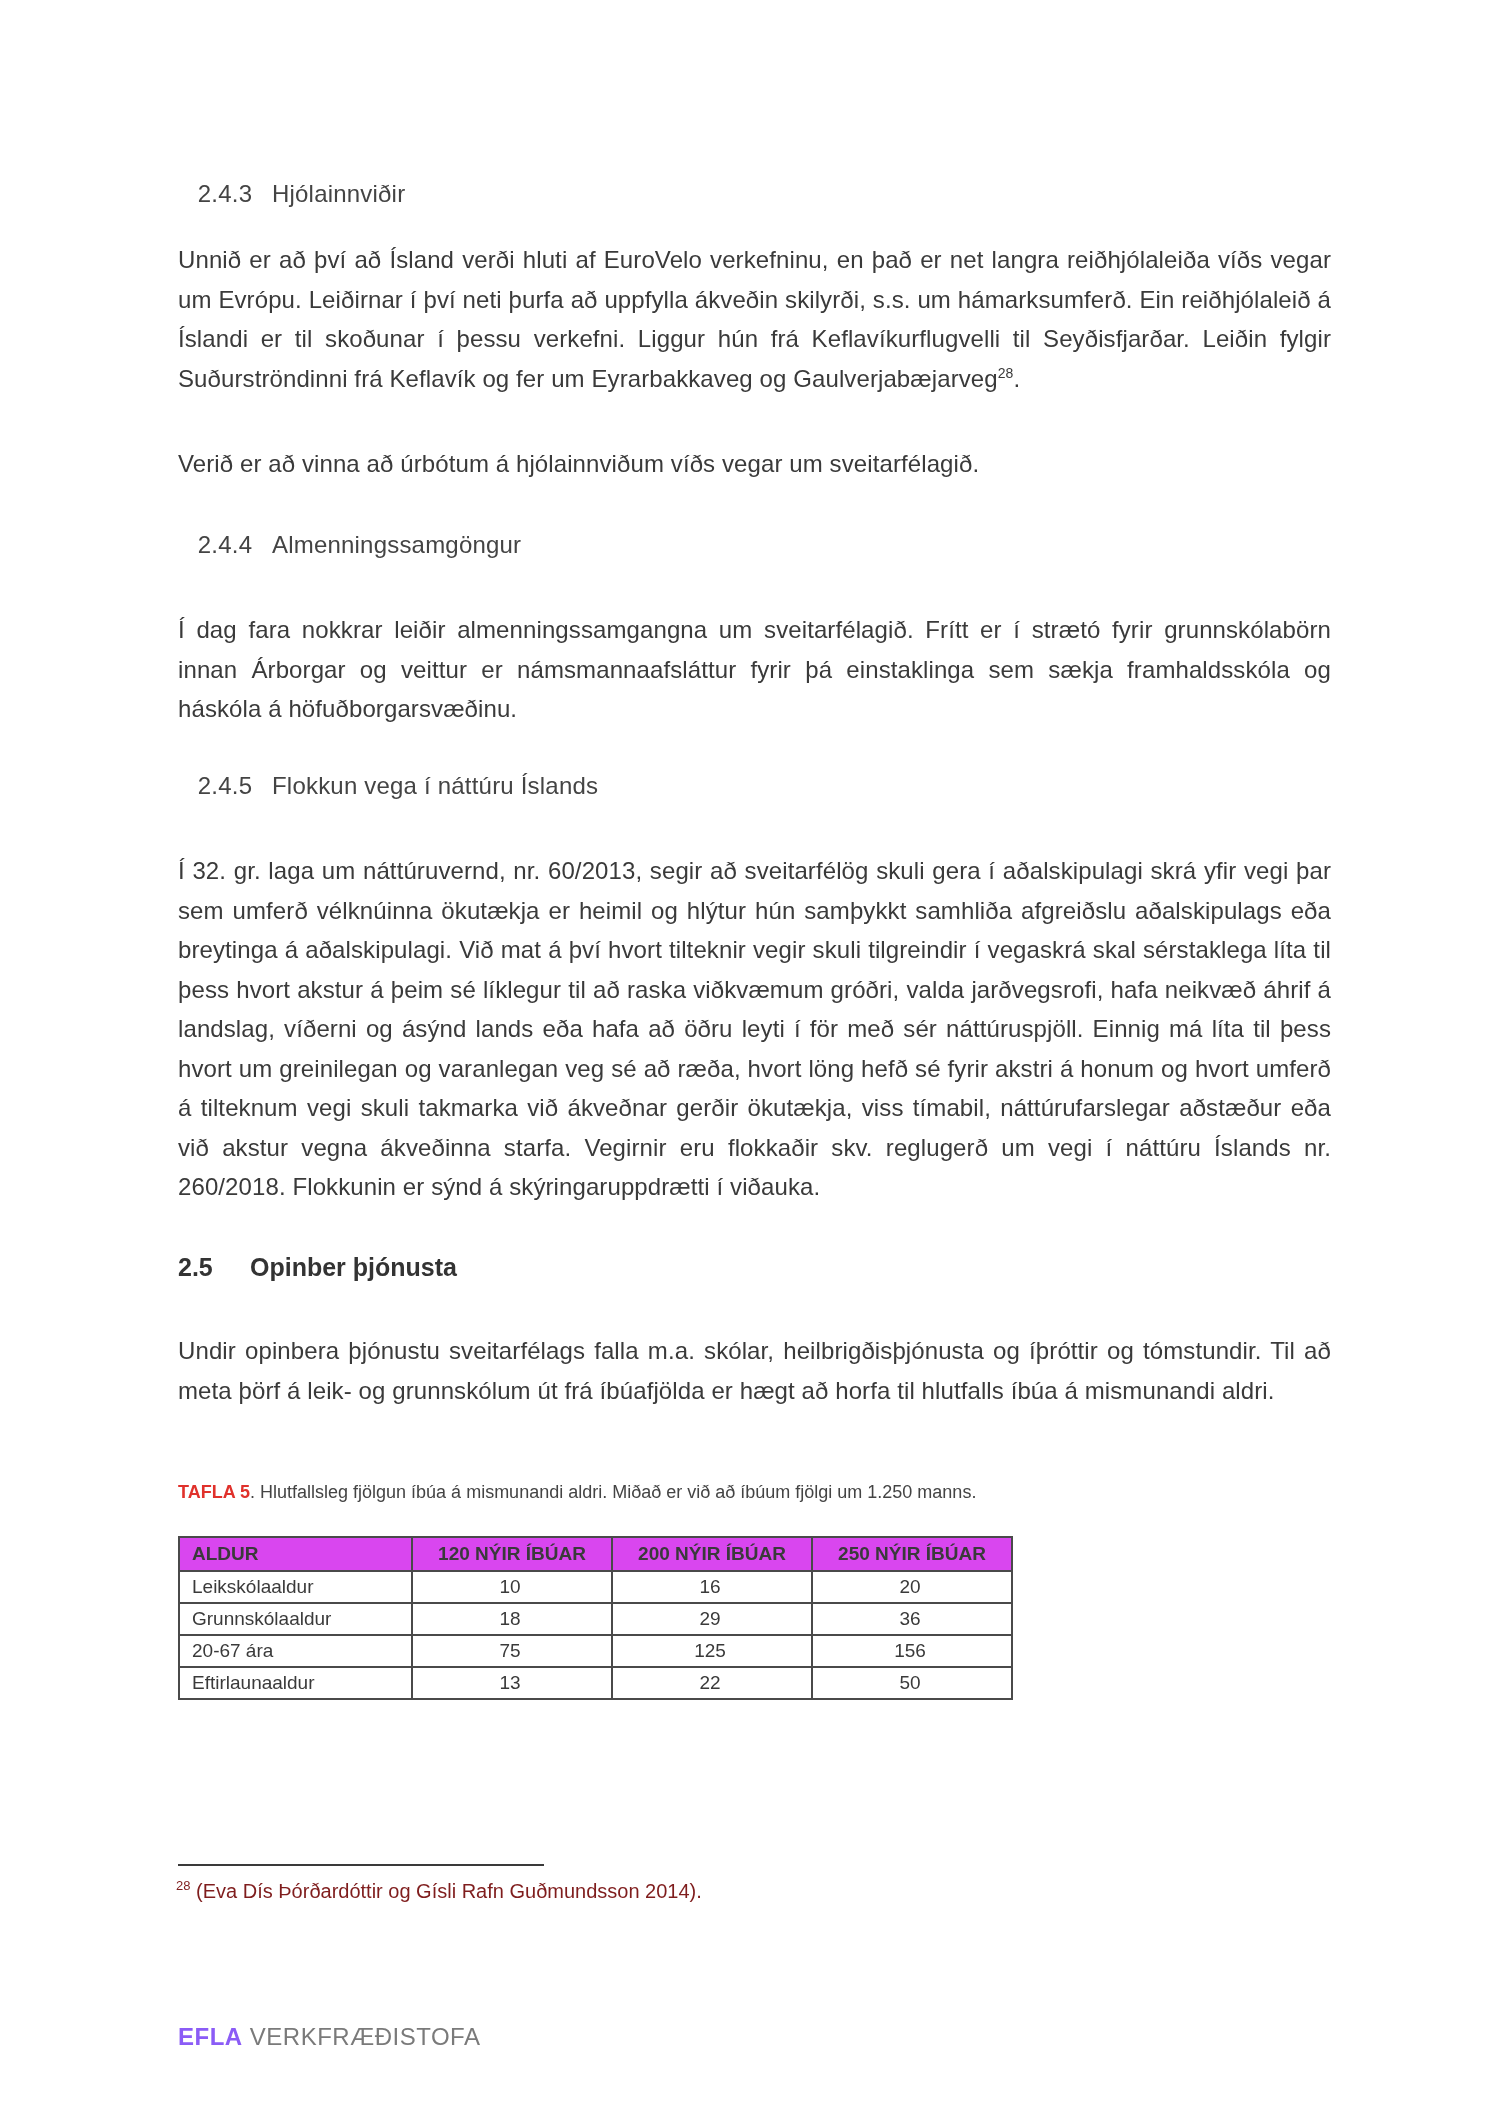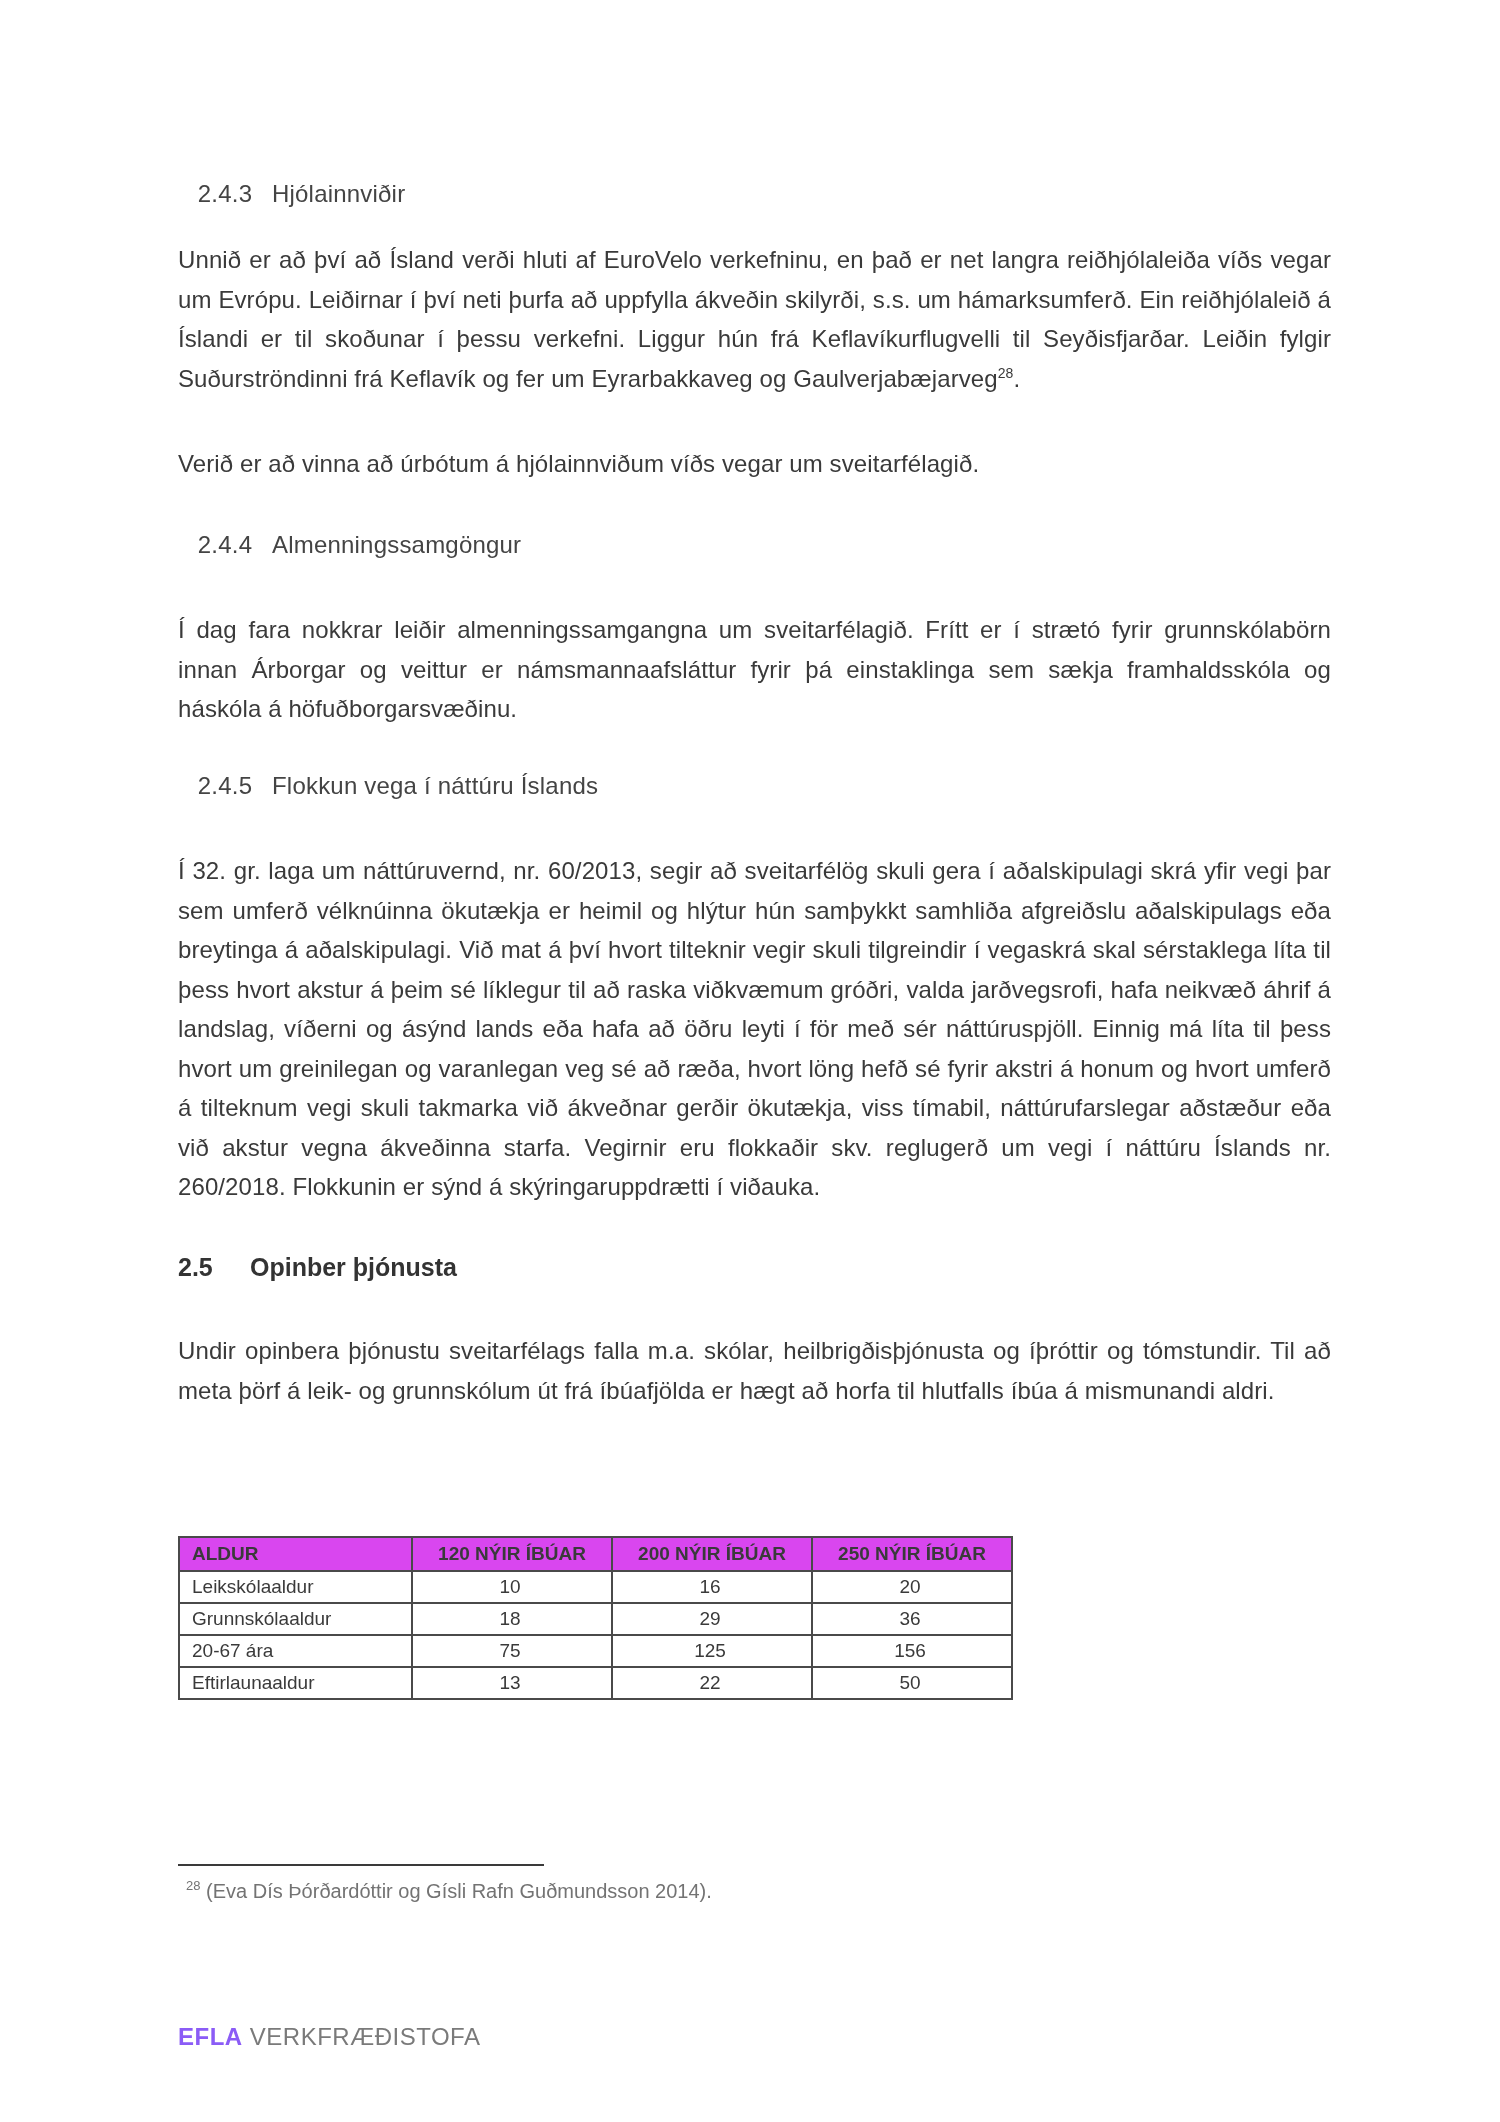--- a/index.html
+++ b/index.html
@@ -17,21 +17,21 @@
   .caption .label { color: #e0312b; font-weight: bold; }
   table.data { position: absolute; left: 178px; top: 1536px; border-collapse: collapse;
                font-size: 19px; color: #3a3a3a; }
   table.data th, table.data td { border: 2px solid #4a4a4a; height: 30px; padding: 0 12px; }
   table.data th { background: #d946ef; font-weight: bold; color: #3a3a3a; text-align: center; height: 32px; }
   table.data th.first, table.data td.first { text-align: left; width: 207px; padding-left: 12px; }
   table.data td.num { text-align: center; width: 174px; padding-left: 8px; }
   table.data th.c1 { width: 174px; }
   .fn-rule { position: absolute; left: 178px; top: 1864px; width: 366px; height: 0;
              border-top: 2px solid #3a3a3a; }
-  .footnote { position: absolute; left: 186px; top: 1880px; font-size: 20px; color: #737373; }
+  .footnote { position: absolute; left: 176px; top: 1880px; font-size: 20px; color: #7f1d1d; }
   .footnote sup { font-size: 13px; vertical-align: super; line-height: 0; }
   .logo { position: absolute; left: 178px; top: 2023px; font-size: 24px; letter-spacing: 0.5px; }
   .logo .brand { color: #8b5cf6; font-weight: bold; }
   .logo .rest { color: #7a7a7a; font-weight: normal; }
 </style>
 </head>
 <body>
 
 <div class="page">
 
@@ -54,20 +54,23 @@
   </div>
 
   <p class="para" style="top:851px; margin:0;">Í 32. gr. laga um náttúruvernd, nr. 60/2013, segir að sveitarfélög skuli gera í aðalskipulagi skrá yfir vegi þar sem umferð vélknúinna ökutækja er heimil og hlýtur hún samþykkt samhliða afgreiðslu aðalskipu­lags eða breytinga á aðalskipulagi. Við mat á því hvort tilteknir vegir skuli tilgreindir í vegaskrá skal sérstaklega líta til þess hvort akstur á þeim sé líklegur til að raska viðkvæmum gróðri, valda jarðvegsrofi, hafa neikvæð áhrif á landslag, víðerni og ásýnd lands eða hafa að öðru leyti í för með sér náttúruspjöll. Einnig má líta til þess hvort um greinilegan og varanlegan veg sé að ræða, hvort löng hefð sé fyrir akstri á honum og hvort umferð á tilteknum vegi skuli takmarka við ákveðnar gerðir ökutækja, viss tímabil, náttúrufarslegar aðstæður eða við akstur vegna ákveðinna starfa. Vegirnir eru flokkaðir skv. reglugerð um vegi í náttúru Íslands nr. 260/2018. Flokkunin er sýnd á skýringaruppdrætti í viðauka.</p>
 
   <div class="h2" style="top:1253px;">
     <span class="num">2.5</span><span>Opinber þjónusta</span>
   </div>
 
   <p class="para" style="top:1331px; margin:0;">Undir opinbera þjónustu sveitarfélags falla m.a. skólar, heilbrigðisþjónusta og íþróttir og tómstundir. Til að meta þörf á leik- og grunnskólum út frá íbúafjölda er hægt að horfa til hlutfalls íbúa á mismunandi aldri.</p>
 
+  <div class="caption">
+    <span class="label">TAFLA 5</span><span>. Hlutfallsleg fjölgun íbúa á mismunandi aldri. Miðað er við að íbúum fjölgi um 1.250 manns.</span>
+  </div>
 
   <table class="data">
     <thead>
       <tr>
         <th class="first">ALDUR</th>
         <th class="c1">120 NÝIR ÍBÚAR</th>
         <th class="c1">200 NÝIR ÍBÚAR</th>
         <th class="c1">250 NÝIR ÍBÚAR</th>
       </tr>
     </thead>

